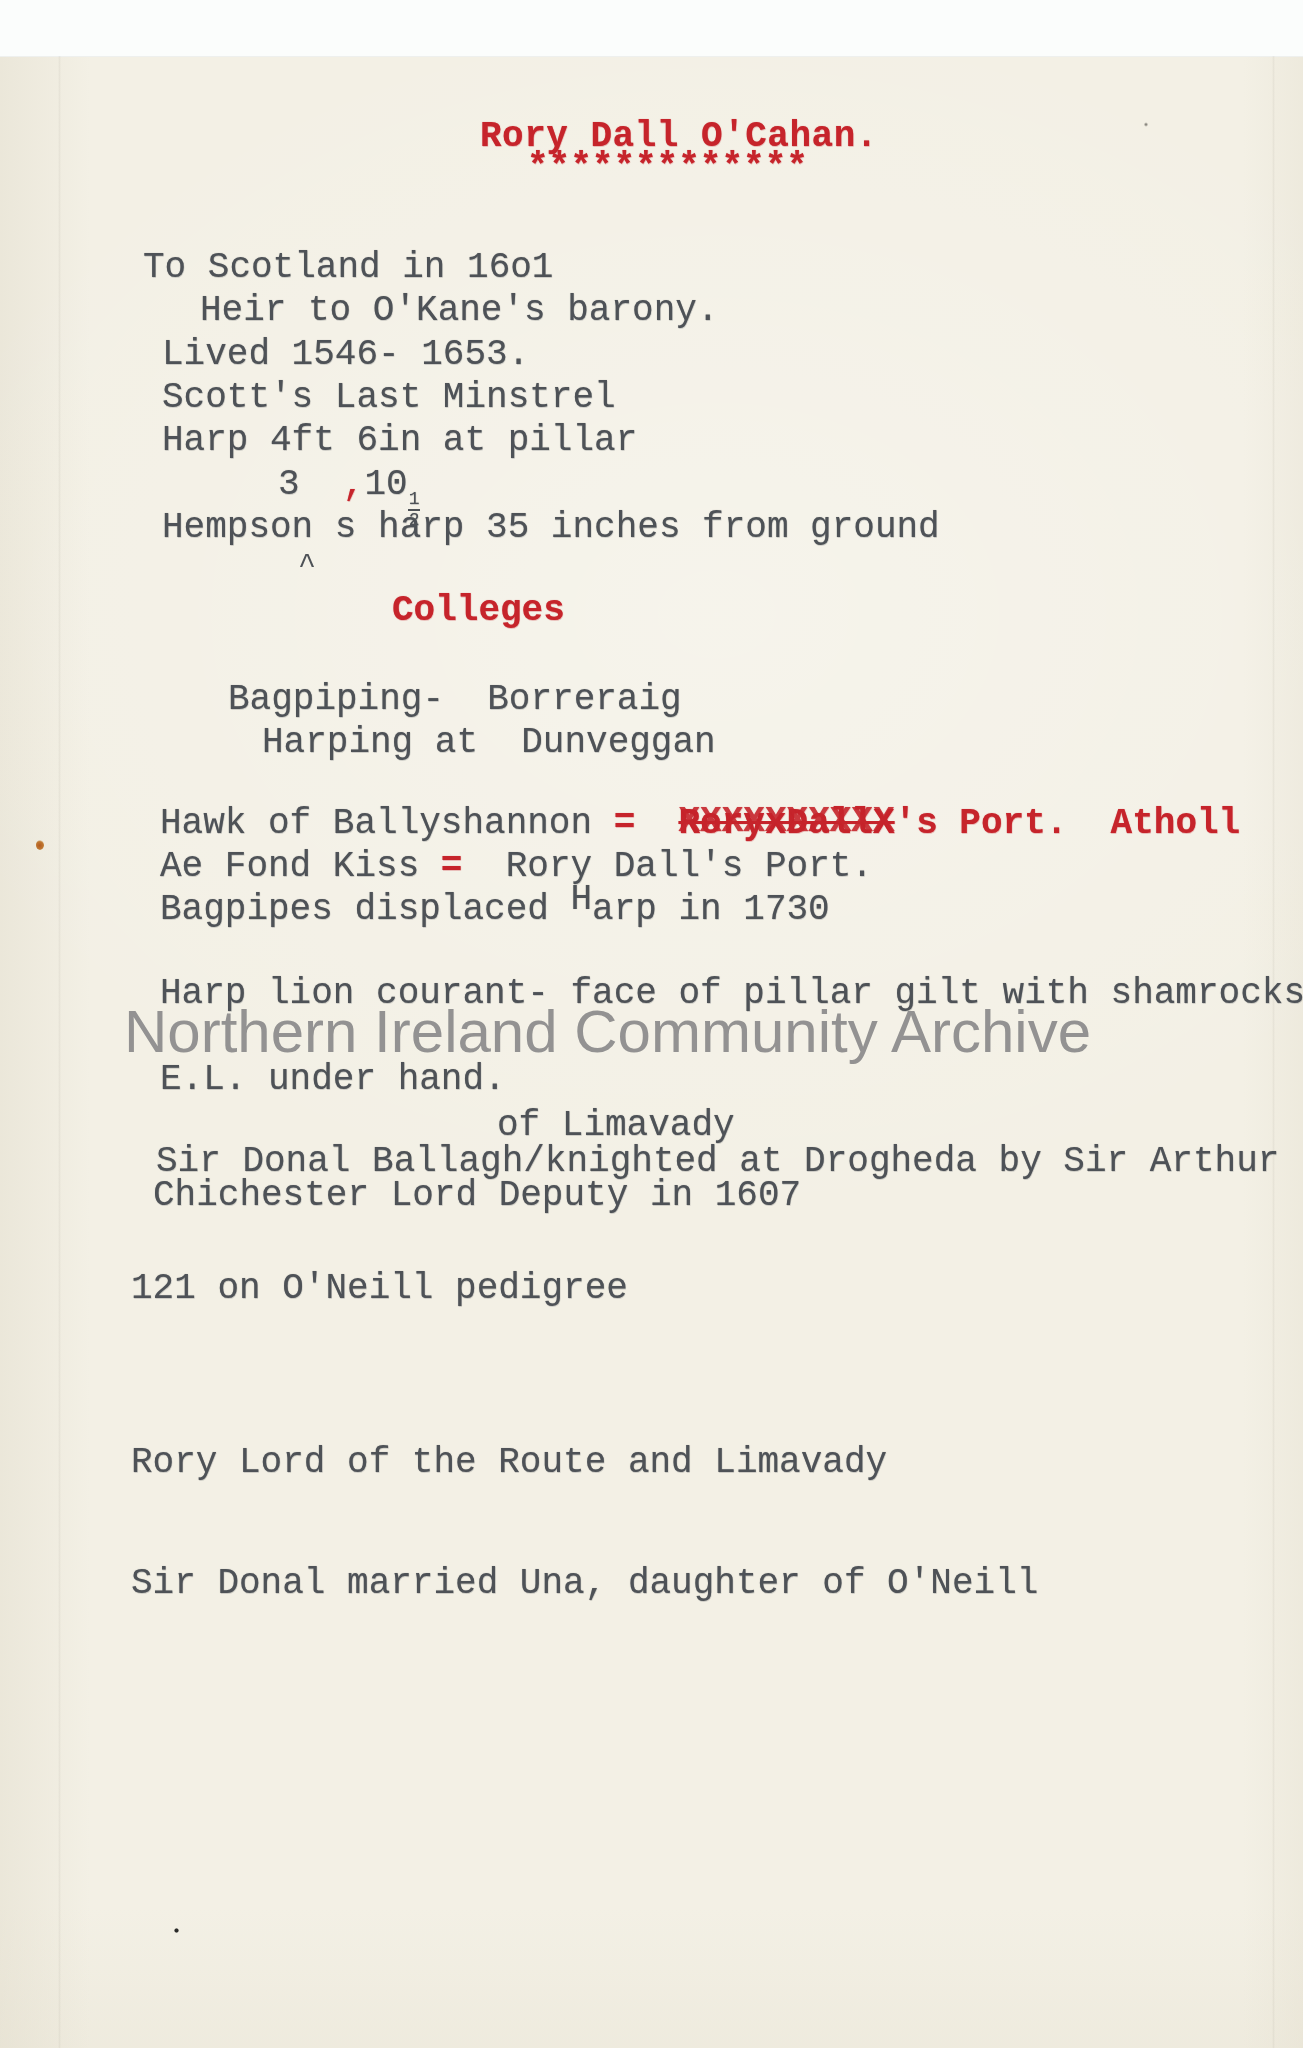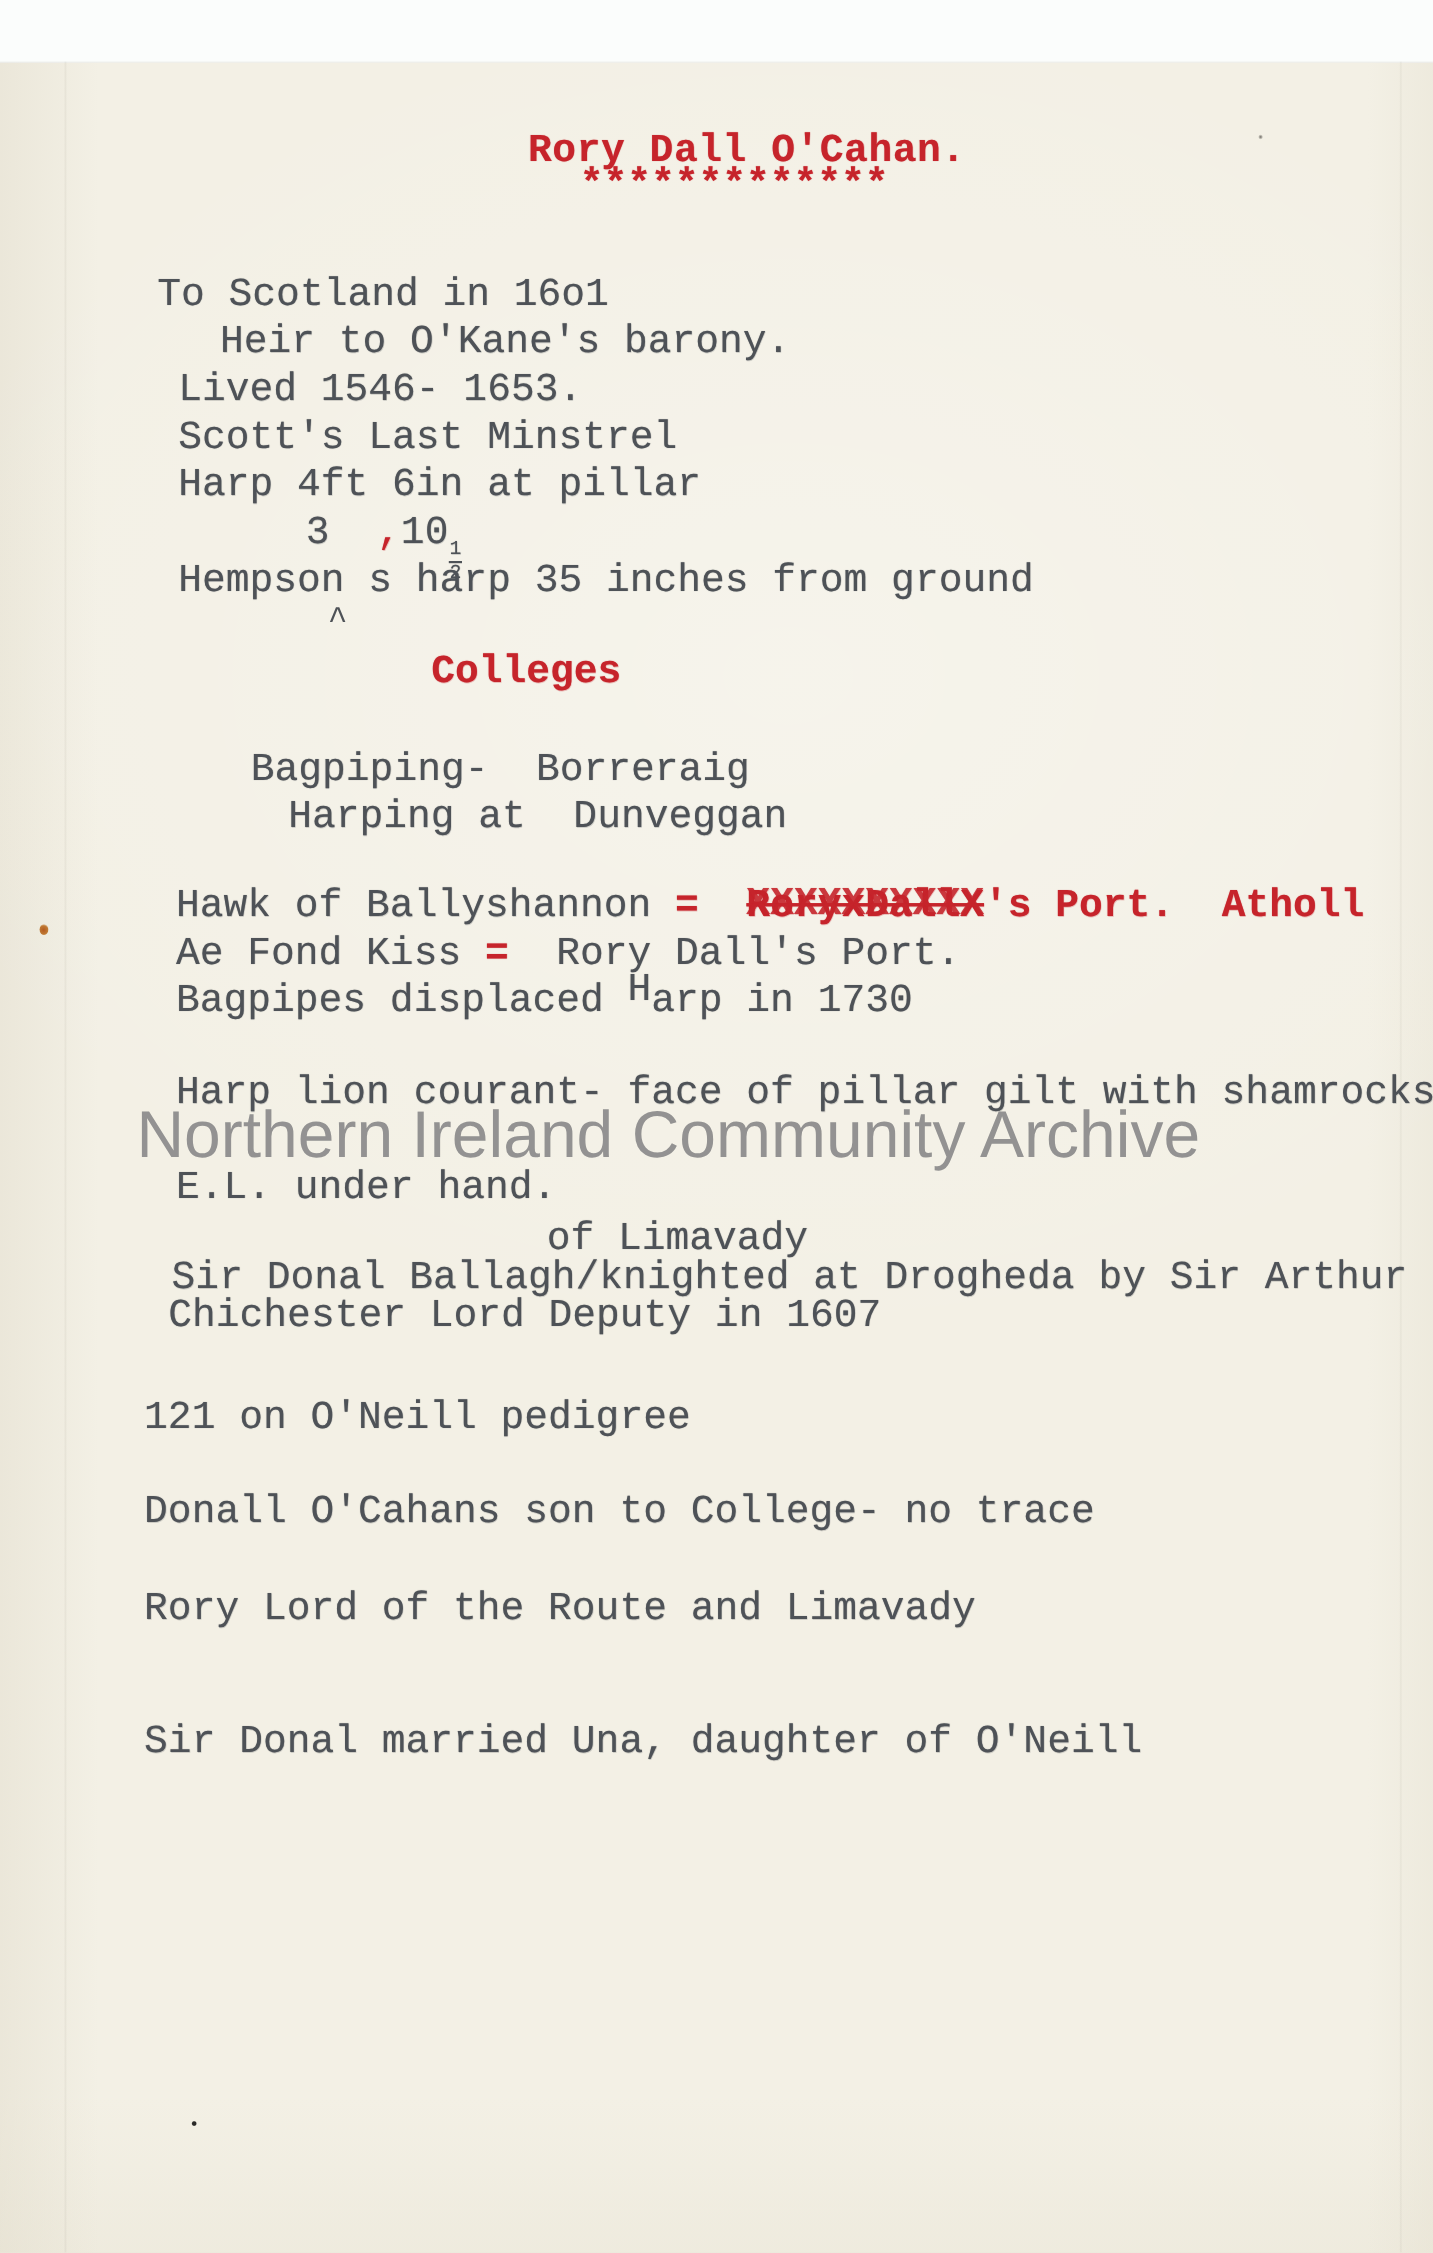--- a/index.html
+++ b/index.html
@@ -97,21 +97,20 @@
 
   <div class="watermark" style="left:124px;top:1002px;"><span>Northern Ireland Community Archive</span></div>
 
   <div class="tline" style="left:160px;top:1062px;"><span>E.L. under hand.</span></div>
   <div class="tline" style="left:497px;top:1108px;"><span>of Limavady</span></div>
   <div class="tline" style="left:156px;top:1144px;"><span>Sir Donal Ballagh/knighted at Drogheda by Sir Arthur</span></div>
   <div class="tline" style="left:153px;top:1178px;"><span>Chichester Lord Deputy in 1607</span></div>
 
   <div class="tline" style="left:131px;top:1271px;"><span>121 on O'Neill pedigree</span></div>
 
-  <div class="tline" style="left:131px;top:1357px;"><span>Donall O'Cahans son to College- no trace</span></div>
   <div class="tline" style="left:131px;top:1445px;"><span>Rory Lord of the Route and Limavady</span></div>
 
 
   <div class="tline" style="left:131px;top:1566px;"><span>Sir Donal married Una, daughter of O'Neill</span></div>
 
   <div class="speck speck-orange" style="left:36px;top:840px;"></div>
   <div class="speck speck-black" style="left:174px;top:1928px;"></div>
   <div class="speck speck-gray" style="left:1144px;top:122px;"></div>
 
 </div>

